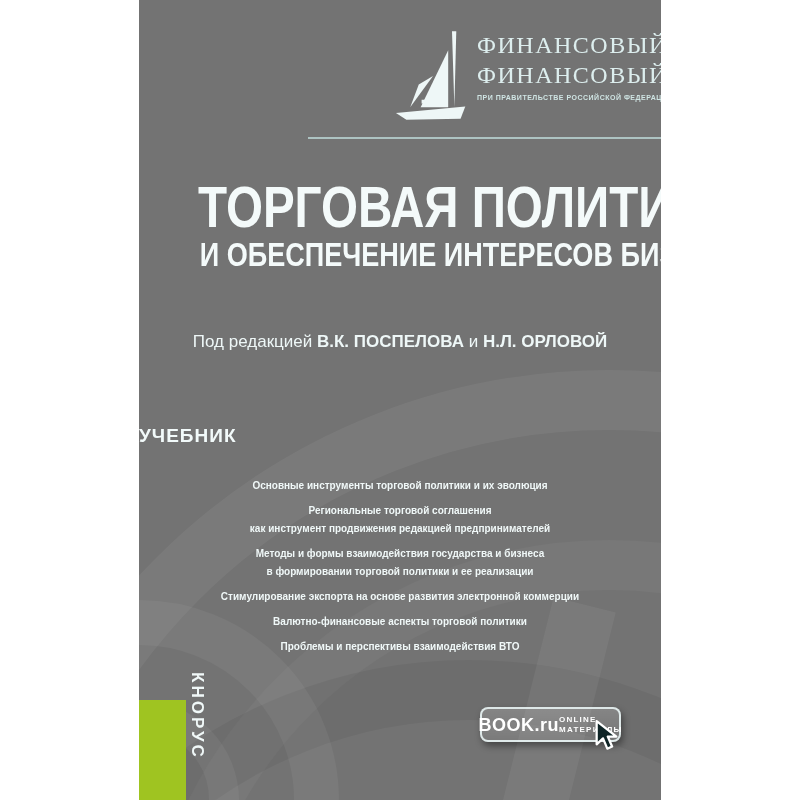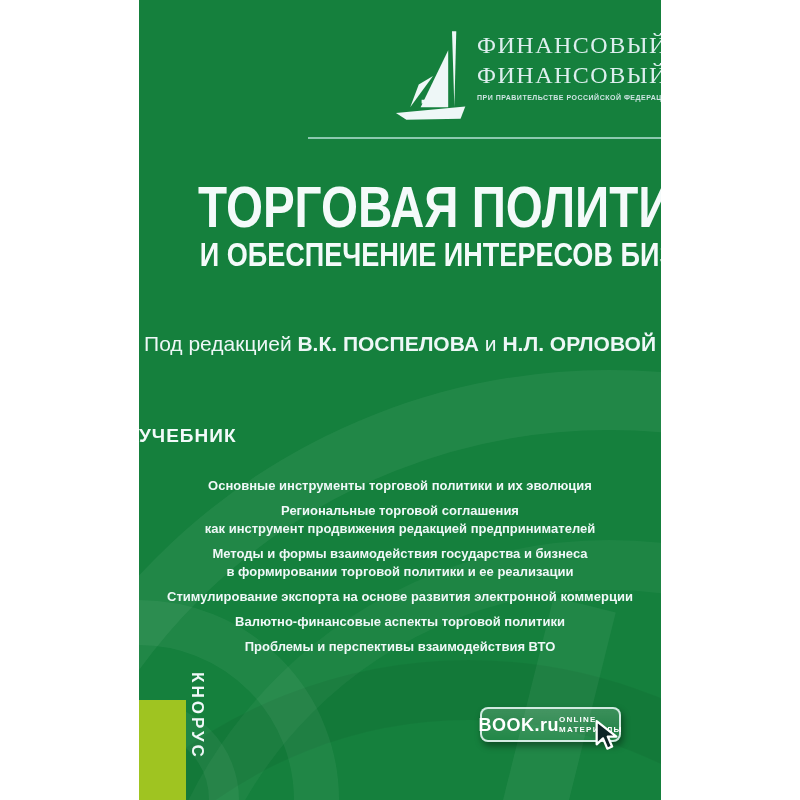--- a/index.html
+++ b/index.html
@@ -1,20 +1,20 @@
 <!DOCTYPE html>
 <html><head>
 <meta charset="utf-8">
 <style>
   * { margin:0; padding:0; box-sizing:border-box; }
   html,body { width:800px; height:800px; background:#ffffff; font-family:"Liberation Sans", sans-serif; }
   .page { position:relative; width:800px; height:800px; background:#ffffff; overflow:hidden; }
 
   .cover { position:absolute; left:139px; top:0; width:522px; height:800px;
-           background:#15803d; overflow:hidden; }
+           background:#737373; overflow:hidden; }
 
   
   .ring { position:absolute; border-radius:50%; pointer-events:none; }
   .ringA { left:-170px; top:370px; width:1280px; height:1280px; border:60px solid rgba(255,255,255,.055); }
   .ringB { left:0px;   top:540px; width:940px;  height:940px;  border:50px solid rgba(255,255,255,.04); }
   .ringC { left:-200px; top:600px; width:400px; height:400px; border:45px solid rgba(255,255,255,.05); }
   .ringD { left:-100px; top:700px; width:200px; height:200px; border:30px solid rgba(255,255,255,.05); }
   .ringE { left:-170px; top:660px; width:1000px; height:1000px; border:60px solid rgba(0,0,0,.05); }
   .beam  { position:absolute; left:375px; top:600px; width:64px; height:320px;
            background:rgba(255,255,255,.055); transform:rotate(14deg); pointer-events:none; }
@@ -30,28 +30,28 @@
   .rule { position:absolute; top:137px; left:169px; width:353px; height:2px; background:rgba(205,238,237,.65); }
 
   .title-wrap { position:absolute; left:0; width:100%; text-align:center; color:#f4fafa; }
   .title1 { top:178px; }
   .title1 .cond { font-size:58px; font-weight:700; line-height:58px; }
   .title2 { top:236px; }
   .title2 .cond { font-size:33px; font-weight:700; line-height:38px; }
   .cond { display:inline-block; white-space:nowrap; transform:scaleX(.82); transform-origin:center; }
 
   .editors { position:absolute; top:332px; left:0; width:100%; text-align:center;
-             font-size:21px; color:#eef7f7; white-space:nowrap; }
+             font-size:17px; color:#eef7f7; white-space:nowrap; }
   .editors b { font-weight:700; }
 
   .booktype { position:absolute; top:425px; left:0; width:100%; 
               font-size:19px; font-weight:700; letter-spacing:1px; color:#f2fafa; }
 
   .topics { position:absolute; top:477px; left:0; width:100%; text-align:center;
-            color:#f0f8f8; font-size:13px; font-weight:700; line-height:18px; }
+            color:#f0f8f8; font-size:10px; font-weight:700; line-height:18px; }
   .topic { margin-bottom:7px; }
 
   .green-block { position:absolute; left:0; top:700px; width:47px; height:100px; }
 
   .knorus { position:absolute; left:48px; top:672px; writing-mode:vertical-rl;
             font-size:17px; font-weight:700; letter-spacing:3px; color:#f0f8f8; }
 
   .bookru { position:absolute; left:341px; top:707px; width:141px; height:35px;
             border:2px solid rgba(240,252,252,.85); border-radius:8px;
             background:linear-gradient(rgba(255,255,255,.17), rgba(255,255,255,.06));

